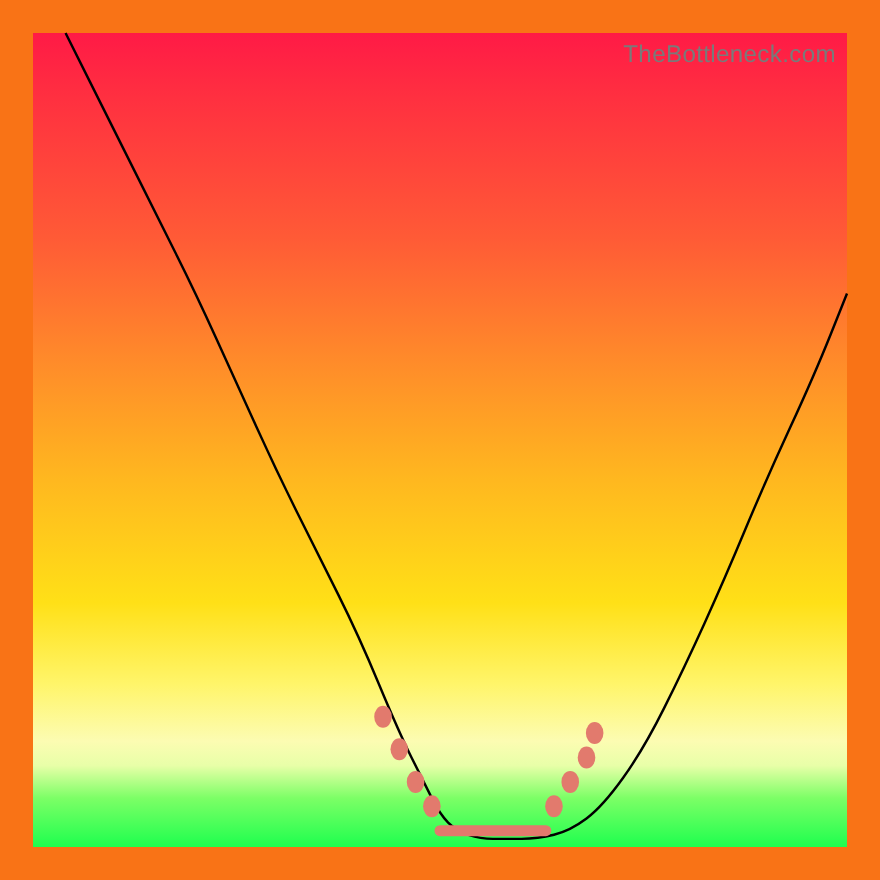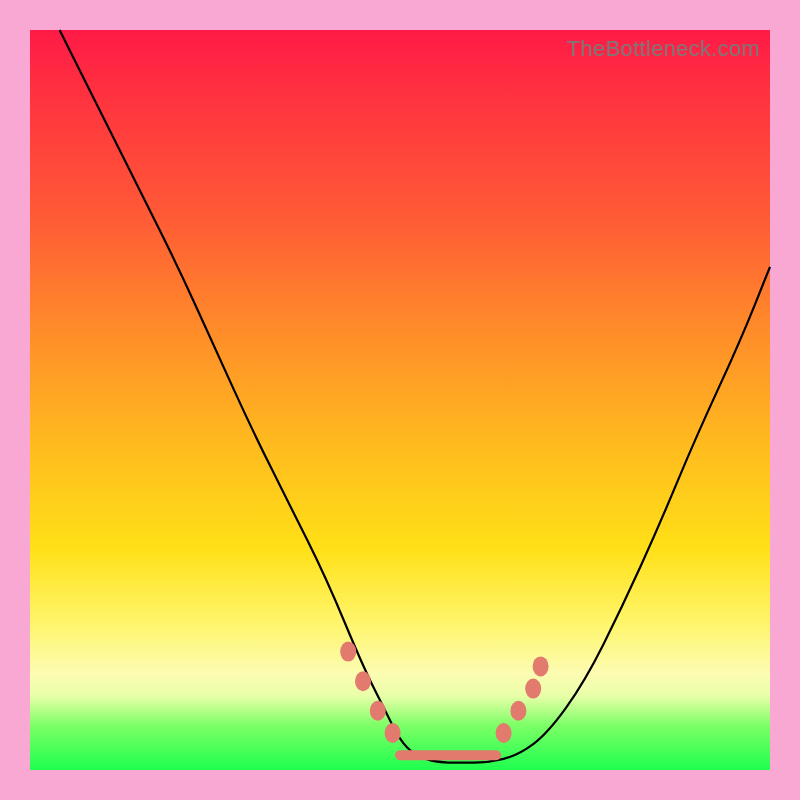--- a/index.html
+++ b/index.html
@@ -8,21 +8,21 @@
     width: 800px;
     height: 800px;
     overflow: hidden;
     background: #000;
     font-family: Arial, Helvetica, sans-serif;
   }
   .frame {
     position: relative;
     width: 800px;
     height: 800px;
-    background: #f9a8d4;
+    background: #f97316;
   }
   .plot-area {
     position: absolute;
     left: 30px;
     top: 30px;
     width: 740px;
     height: 740px;
     
     background: linear-gradient(
       to bottom,

